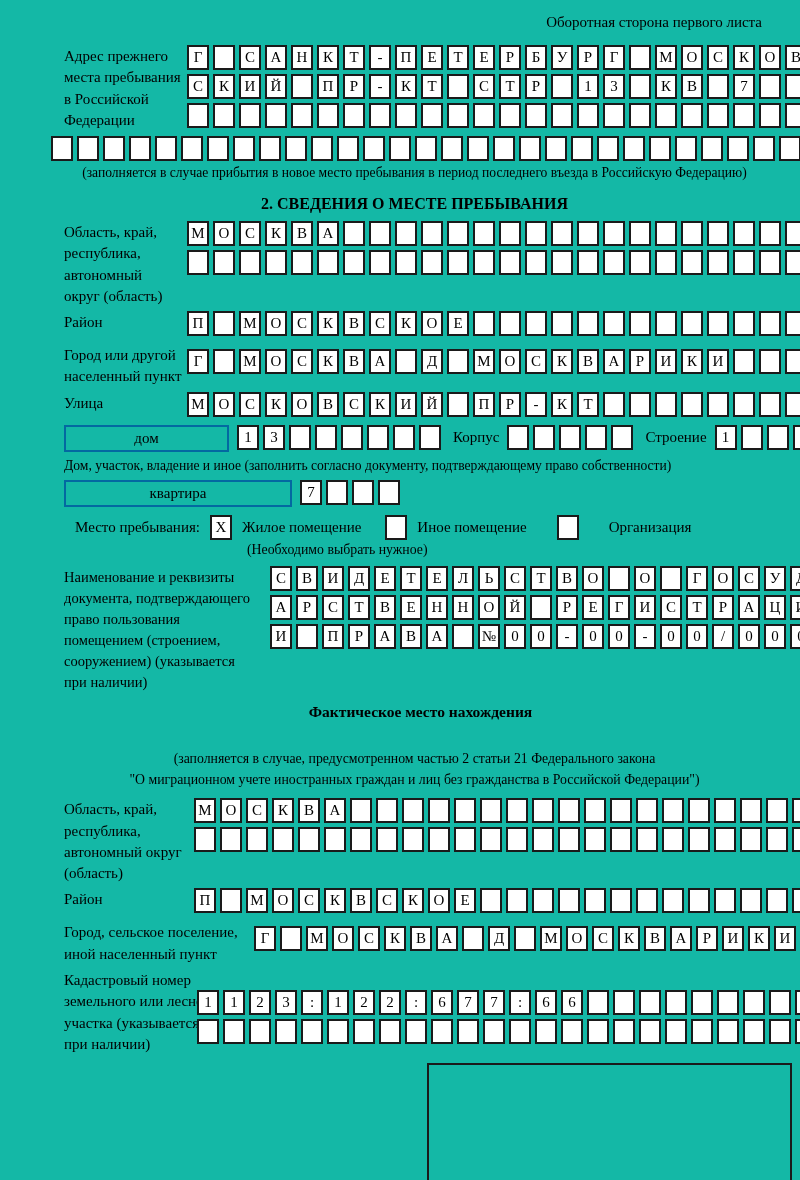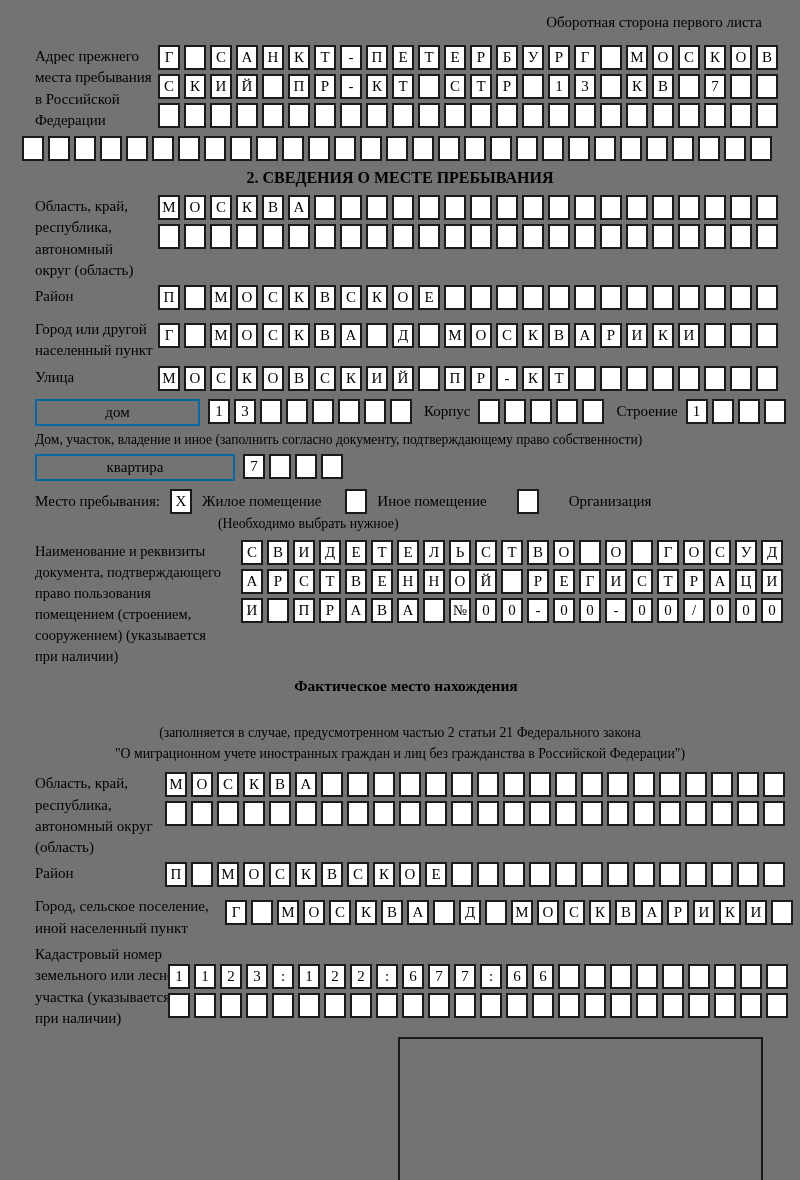--- a/index.html
+++ b/index.html
@@ -1,42 +1,42 @@
 <!DOCTYPE html>
 <html><head>
 <meta charset="utf-8">
 <style>
   html,body{margin:0;padding:0;background:#fff;}
   .page{
     position:relative; width:800px; height:1180px; box-sizing:border-box;
-    padding-top:14px; background:#737373; color:#000;
-    font-family:"Liberation Serif","DejaVu Serif",serif; overflow:hidden;
+    padding-top:14px; background:#14b8a6; color:#000;
+    font-family:"Liberation Serif","DejaVu Serif",serif; overflow:hidden;padding-left:29px;
   }
   .hdr-note{ text-align:right; padding-right:38px; font-size:15px; margin-bottom:14px; }
   .frow{ display:flex; align-items:flex-start; margin:0 0 4px 35px; }
   .lbl{ width:123px; flex:none; font-size:15px; line-height:1.42; white-space:pre; padding-top:1px; }
   .grid{ display:flex; flex-direction:column; }
   .cellrow{ display:flex; margin-bottom:4px; }
   .cell{
     box-sizing:border-box; width:22px; height:25px; border:2px solid #1a1a1a;
     margin-right:4px; flex:none; display:flex; align-items:center; justify-content:center;
     font-size:15px; line-height:1; background:#fff;
   }
   .fullrow{ margin-left:22px; }
   .caption{ font-size:13.6px; margin:2px 0 6px 35px; }
   .caption.center{ text-align:center; margin-left:0; }
-  .h2{ text-align:center; font-weight:bold; font-size:16px; margin:8px 0 8px 0; }
+  .h2{ text-align:center; font-weight:bold; font-size:16px; margin:14px 0 8px 0; }
   .h3{ text-align:center; font-weight:bold; font-size:15.5px; margin:10px 0 6px 12px; }
   .note-c{ text-align:center; font-size:13.8px; line-height:1.5; margin-bottom:8px; white-space:pre-line;margin-top:28px; }
   .widebox{
     box-sizing:border-box; height:27px; border:2px solid #0369a1; flex:none;
     display:flex; align-items:center; justify-content:center; font-size:15px; margin-right:8px;
   }
   .inlbl{ font-size:15px; padding-top:4px; margin:0 8px; flex:none; }
-  .typerow{ font-size:15px; display:flex; align-items:center; margin:6px 0 2px 35px; }
+  .typerow{ font-size:15px; display:flex; align-items:center; margin:6px 0 2px 46px; }
   .typerow .cell{ margin:0 10px; }
   .type-note{ font-size:13.8px; margin:0 0 8px 218px; }
   .lblw{ width:206px; flex:none; font-size:14.5px; line-height:1.45; white-space:pre; padding-top:1px; }
   .stamp{ box-sizing:border-box; width:365px; height:180px; border:2px solid #1a1a1a; margin:8px 0 4px 398px; }
   .mt20{ margin-top:21px; }
   .pt6{ padding-top:5px; }
 </style>
 </head>
 <body>
 
@@ -154,20 +154,21 @@
       <div class="cell"></div>
       <div class="cell"></div>
       <div class="cell"></div>
       <div class="cell"></div>
       <div class="cell"></div>
       <div class="cell"></div>
       <div class="cell"></div>
       <div class="cell"></div>
       <div class="cell"></div>
     </div>
+  <div class="caption center">(заполняется в случае прибытия в новое место пребывания в период последнего въезда в Российскую Федерацию)</div>
 
   <div class="h2">2. СВЕДЕНИЯ О МЕСТЕ ПРЕБЫВАНИЯ</div>
 
   <div class="frow">
     <div class="lbl">Область, край,
 республика,
 автономный
 округ (область)</div>
     <div class="grid">
       <div class="cellrow">
@@ -342,21 +343,21 @@
     <div class="cellrow">
         <div class="cell">1</div>
         <div class="cell"></div>
         <div class="cell"></div>
         <div class="cell"></div>
       </div>
   </div>
   <div class="caption">Дом, участок, владение и иное (заполнить согласно документу, подтверждающему право собственности)</div>
 
   <div class="frow">
-    <div class="widebox" style="width:200px;">
+    <div class="widebox" style="width:228px;">
       <span>квартира</span>
     </div>
     <div class="cellrow">
         <div class="cell">7</div>
         <div class="cell"></div>
         <div class="cell"></div>
         <div class="cell"></div>
       </div>
   </div>
 

